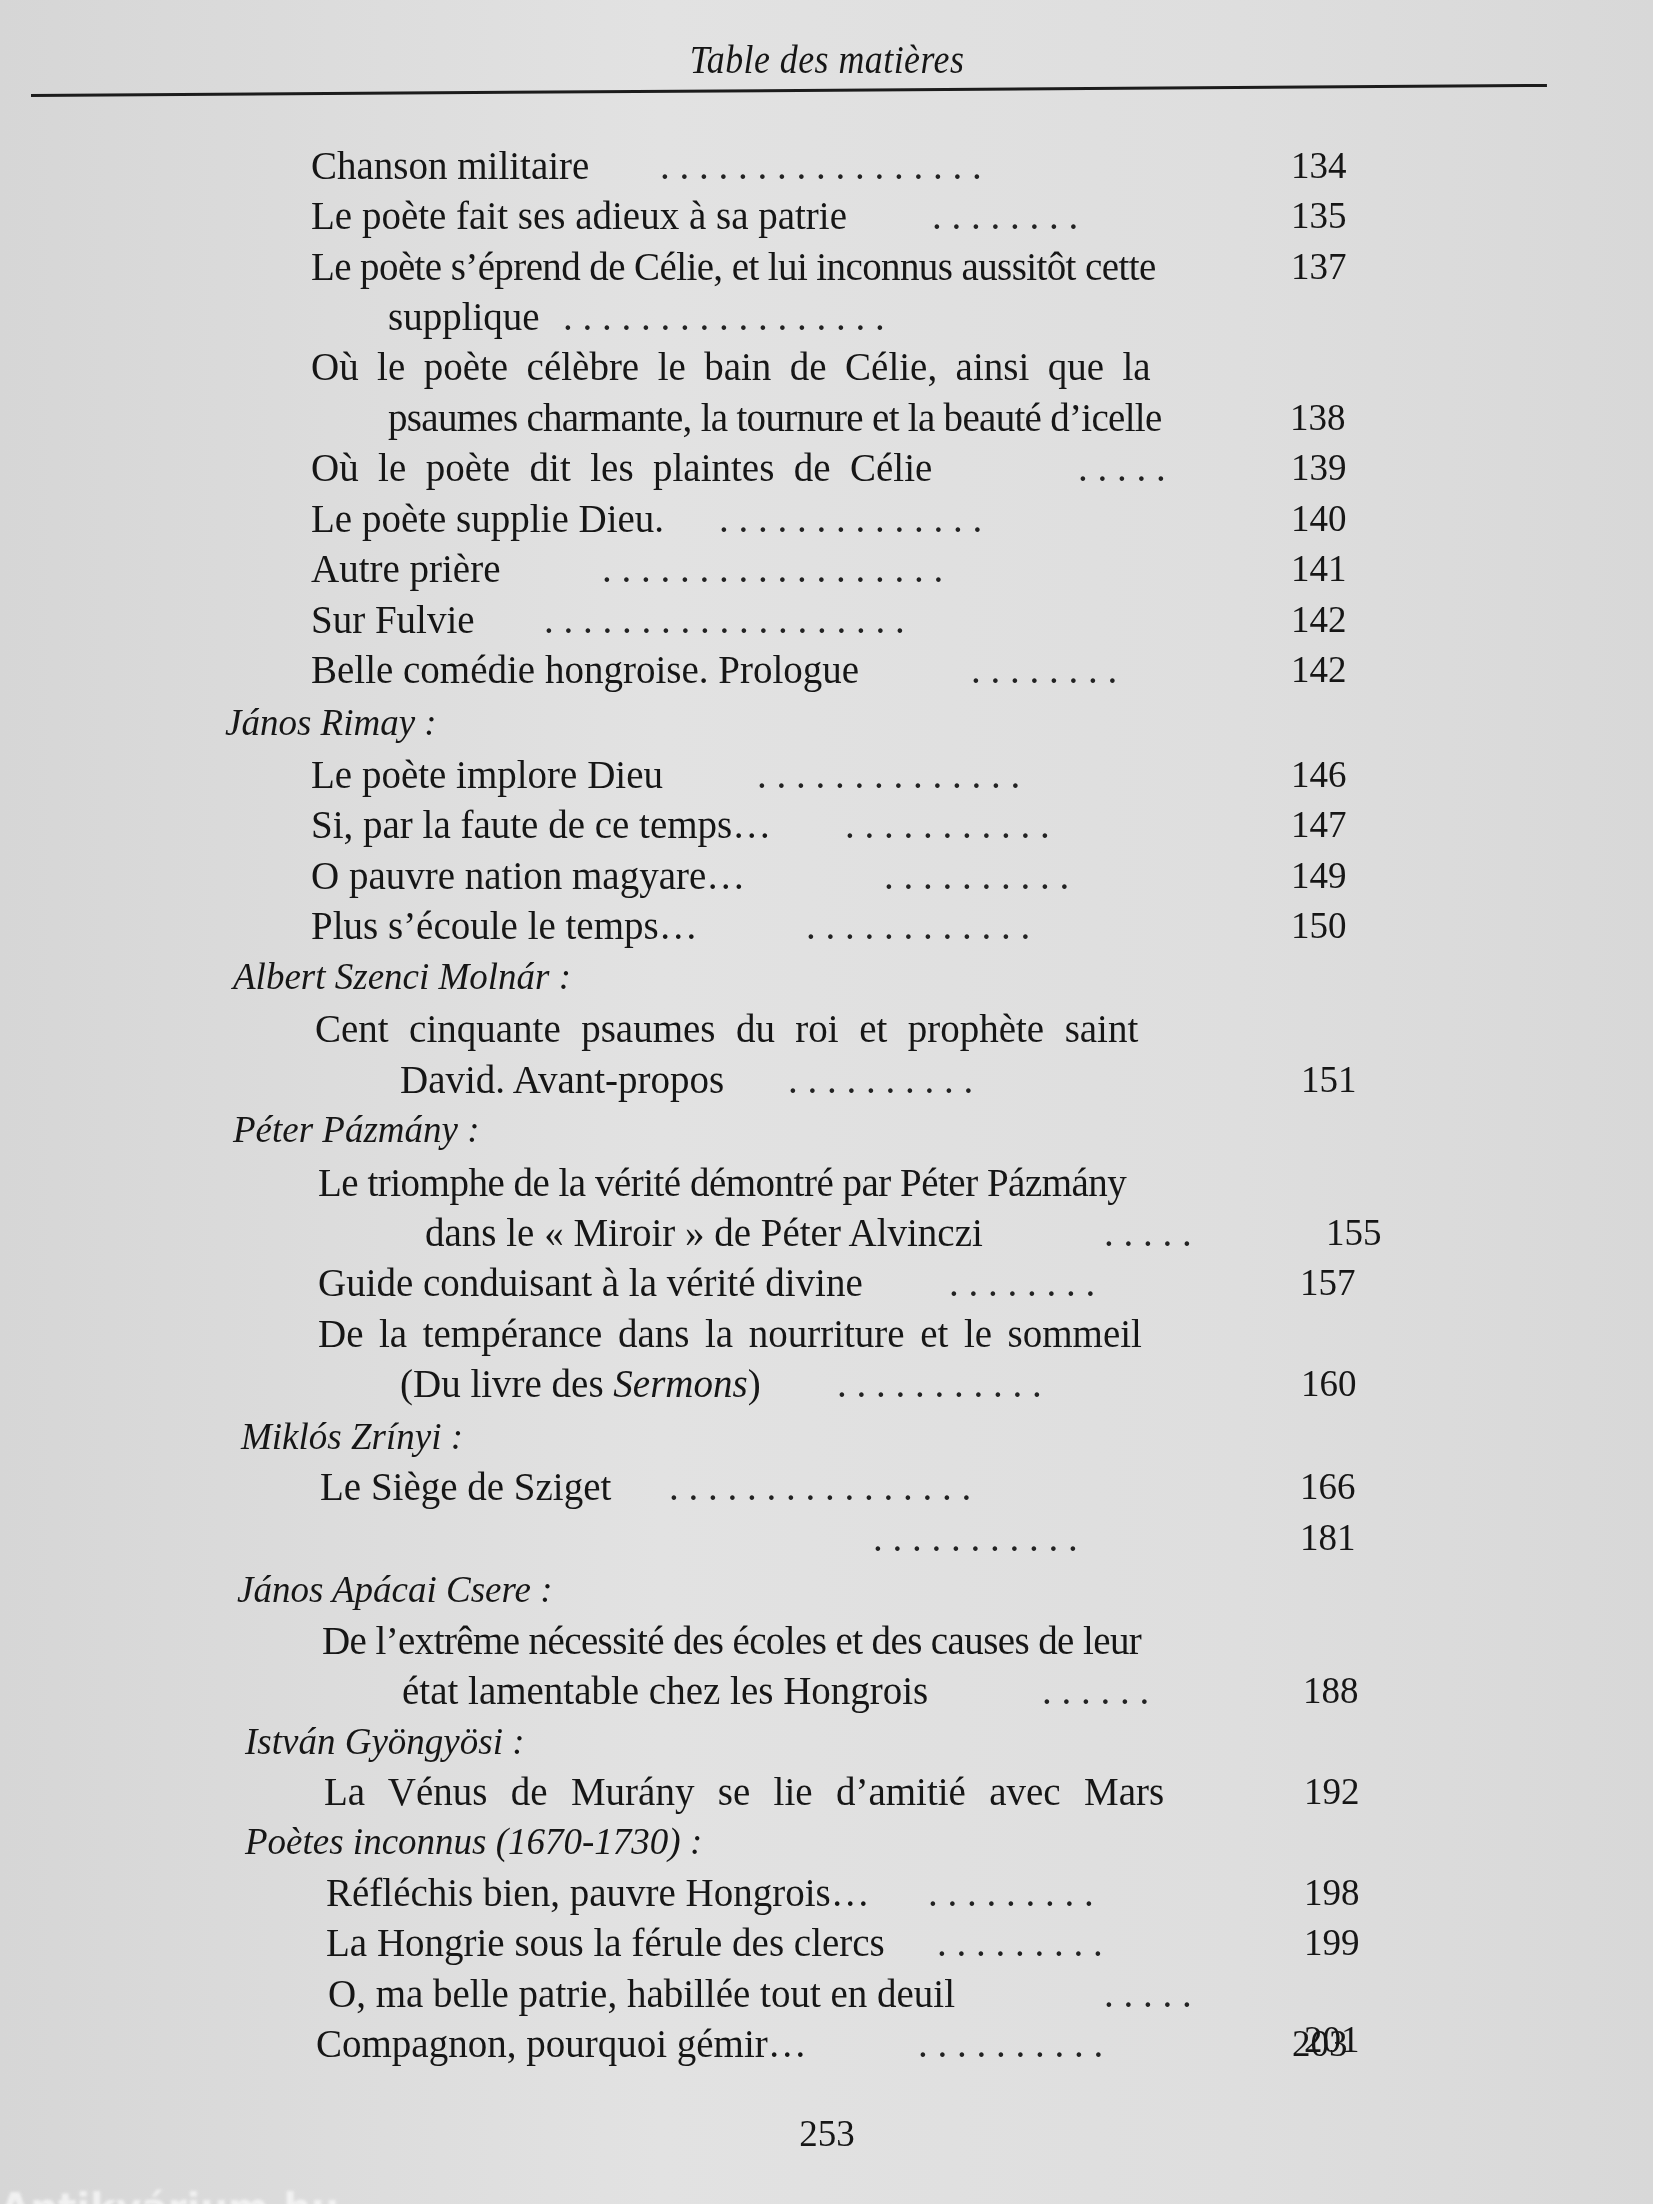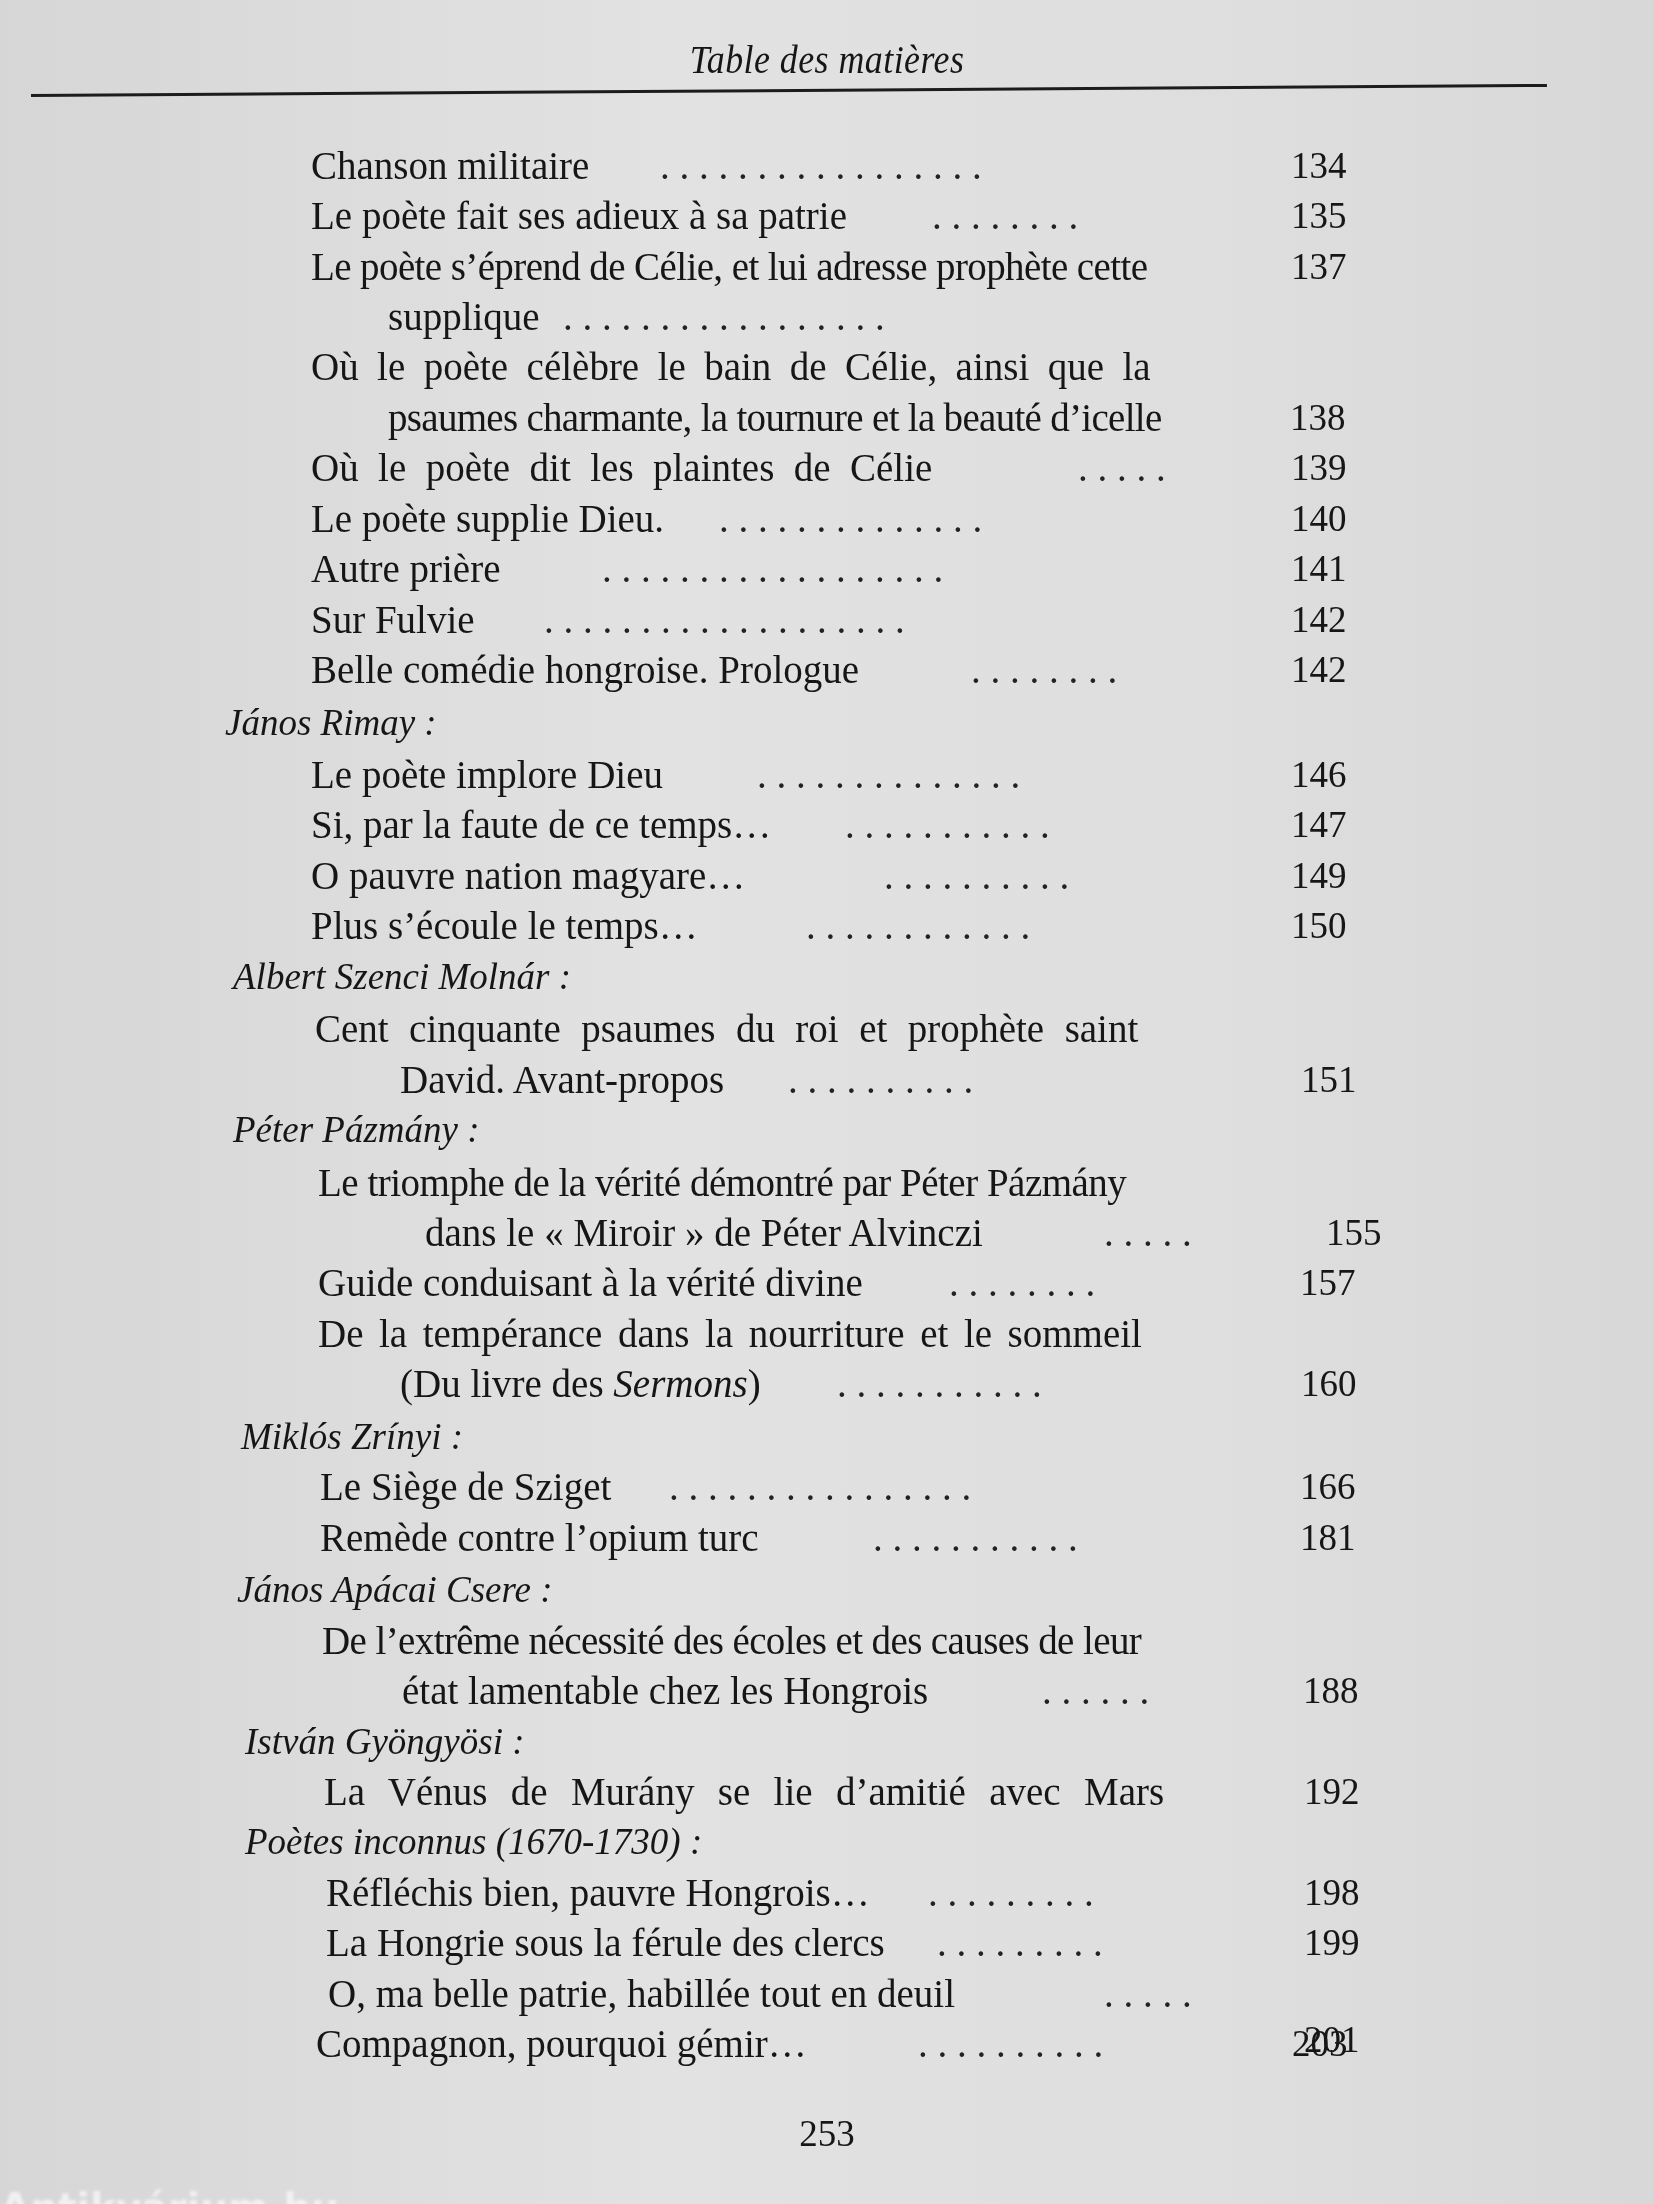--- a/index.html
+++ b/index.html
@@ -59,21 +59,21 @@
     <span class="page" style="left:980px;">134</span>
   </div>
 
   <div class="line" style="top:194px;left:311px;width:1048px;">
     <span class="text">Le poète fait ses adieux à sa patrie</span>
     <span class="dots" style="left:621px;">. . . . . . . .</span>
     <span class="page" style="left:980px;">135</span>
   </div>
 
   <div class="line" style="top:245px;left:311px;width:1048px;">
-    <span class="text" style="letter-spacing:-0.6px;">Le poète s’éprend de Célie, et lui adresse prophète cette</span>
+    <span class="text" style="letter-spacing:-0.6px;">Le poète s’éprend de Célie, et lui inconnus aussitôt cette</span>
     <span class="page" style="left:980px;">137</span>
   </div>
 
   <div class="line" style="top:295px;left:388px;width:970px;">
     <span class="text">supplique</span>
     <span class="dots" style="left:175px;">. . . . . . . . . . . . . . . . .</span>
   </div>
 
   <div class="line" style="top:345px;left:311px;width:1048px;">
     <span class="text" style="word-spacing:8.7px;">Où le poète célèbre le bain de Célie, ainsi que la</span>
@@ -190,21 +190,20 @@
     <span class="text">Miklós Zrínyi :</span>
   </div>
 
   <div class="line" style="top:1465px;left:320px;width:1048px;">
     <span class="text">Le Siège de Sziget</span>
     <span class="dots" style="left:349px;">. . . . . . . . . . . . . . . .</span>
     <span class="page" style="left:980px;">166</span>
   </div>
 
   <div class="line" style="top:1516px;left:320px;width:1048px;">
-    <span class="text">Remède contre l’opium turc</span>
     <span class="dots" style="left:553px;">. . . . . . . . . . .</span>
     <span class="page" style="left:980px;">181</span>
   </div>
 
   <div class="line author" style="top:1568px;left:237px;width:970px;">
     <span class="text">János Apácai Csere :</span>
   </div>
 
   <div class="line" style="top:1619px;left:322px;width:1048px;">
     <span class="text" style="letter-spacing:-0.6px;">De l’extrême nécessité des écoles et des causes de leur</span>

